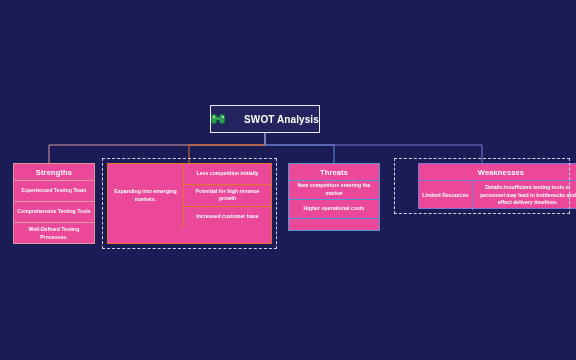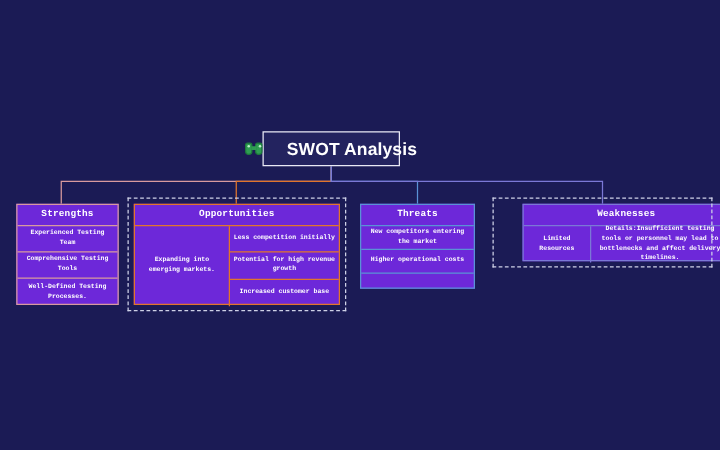--- a/index.html
+++ b/index.html
@@ -40,21 +40,21 @@
     border: 1px solid #e9e9f5;
     background: #23235f;
     display: flex;
     align-items: center;
     justify-content: center;
     gap: 7px;
     box-sizing: border-box;
   }
   .root-label {
     color: #ffffff;
-    font-size: 14px;
+    font-size: 10px;
     font-weight: bold;
     letter-spacing: .1px;
     white-space: nowrap;
     margin-left: 12px;
   }
   .binoc-icon {
     width: 14px;
     height: 12px;
     position: relative;
     flex: 0 0 auto;
@@ -87,22 +87,21 @@
     background: #bdf0cb;
     border-radius: 50%;
   }
   .binoc-icon .hl.l { left: 1.5px; }
   .binoc-icon .hl.r { right: 1.5px; }
 
   
   .quad {
     position: absolute;
     box-sizing: border-box;
-    background: #6d28d9;
-    font-family: Liberation Mono, monospace;
+    background: #ec4899;
   }
   .quad .hdr {
     display: flex;
     align-items: center;
     justify-content: center;
     height: 17px;
     box-sizing: border-box;
     color: #ffffff;
     font-size: 7.5px;
     font-weight: bold;
@@ -184,21 +183,20 @@
   </div>
 
   <div class="quad" id="quad-strengths">
     <div class="hdr">Strengths</div>
     <div class="cell">Experienced Testing Team</div>
     <div class="cell">Comprehensive Testing Tools</div>
     <div class="cell">Well-Defined Testing Processes.</div>
   </div>
 
   <div class="quad" id="quad-opportunities">
-    <div class="hdr">Opportunities</div>
     <div class="body">
       <div class="cell left-cell">Expanding into emerging markets.</div>
       <div class="right-col">
         <div class="cell">Less competition initially</div>
         <div class="cell">Potential for high revenue growth</div>
         <div class="cell">Increased customer base</div>
       </div>
     </div>
   </div>
   <div class="dashed-sel" style="left:102px; top:158px; width:175px; height:91px;"></div>

